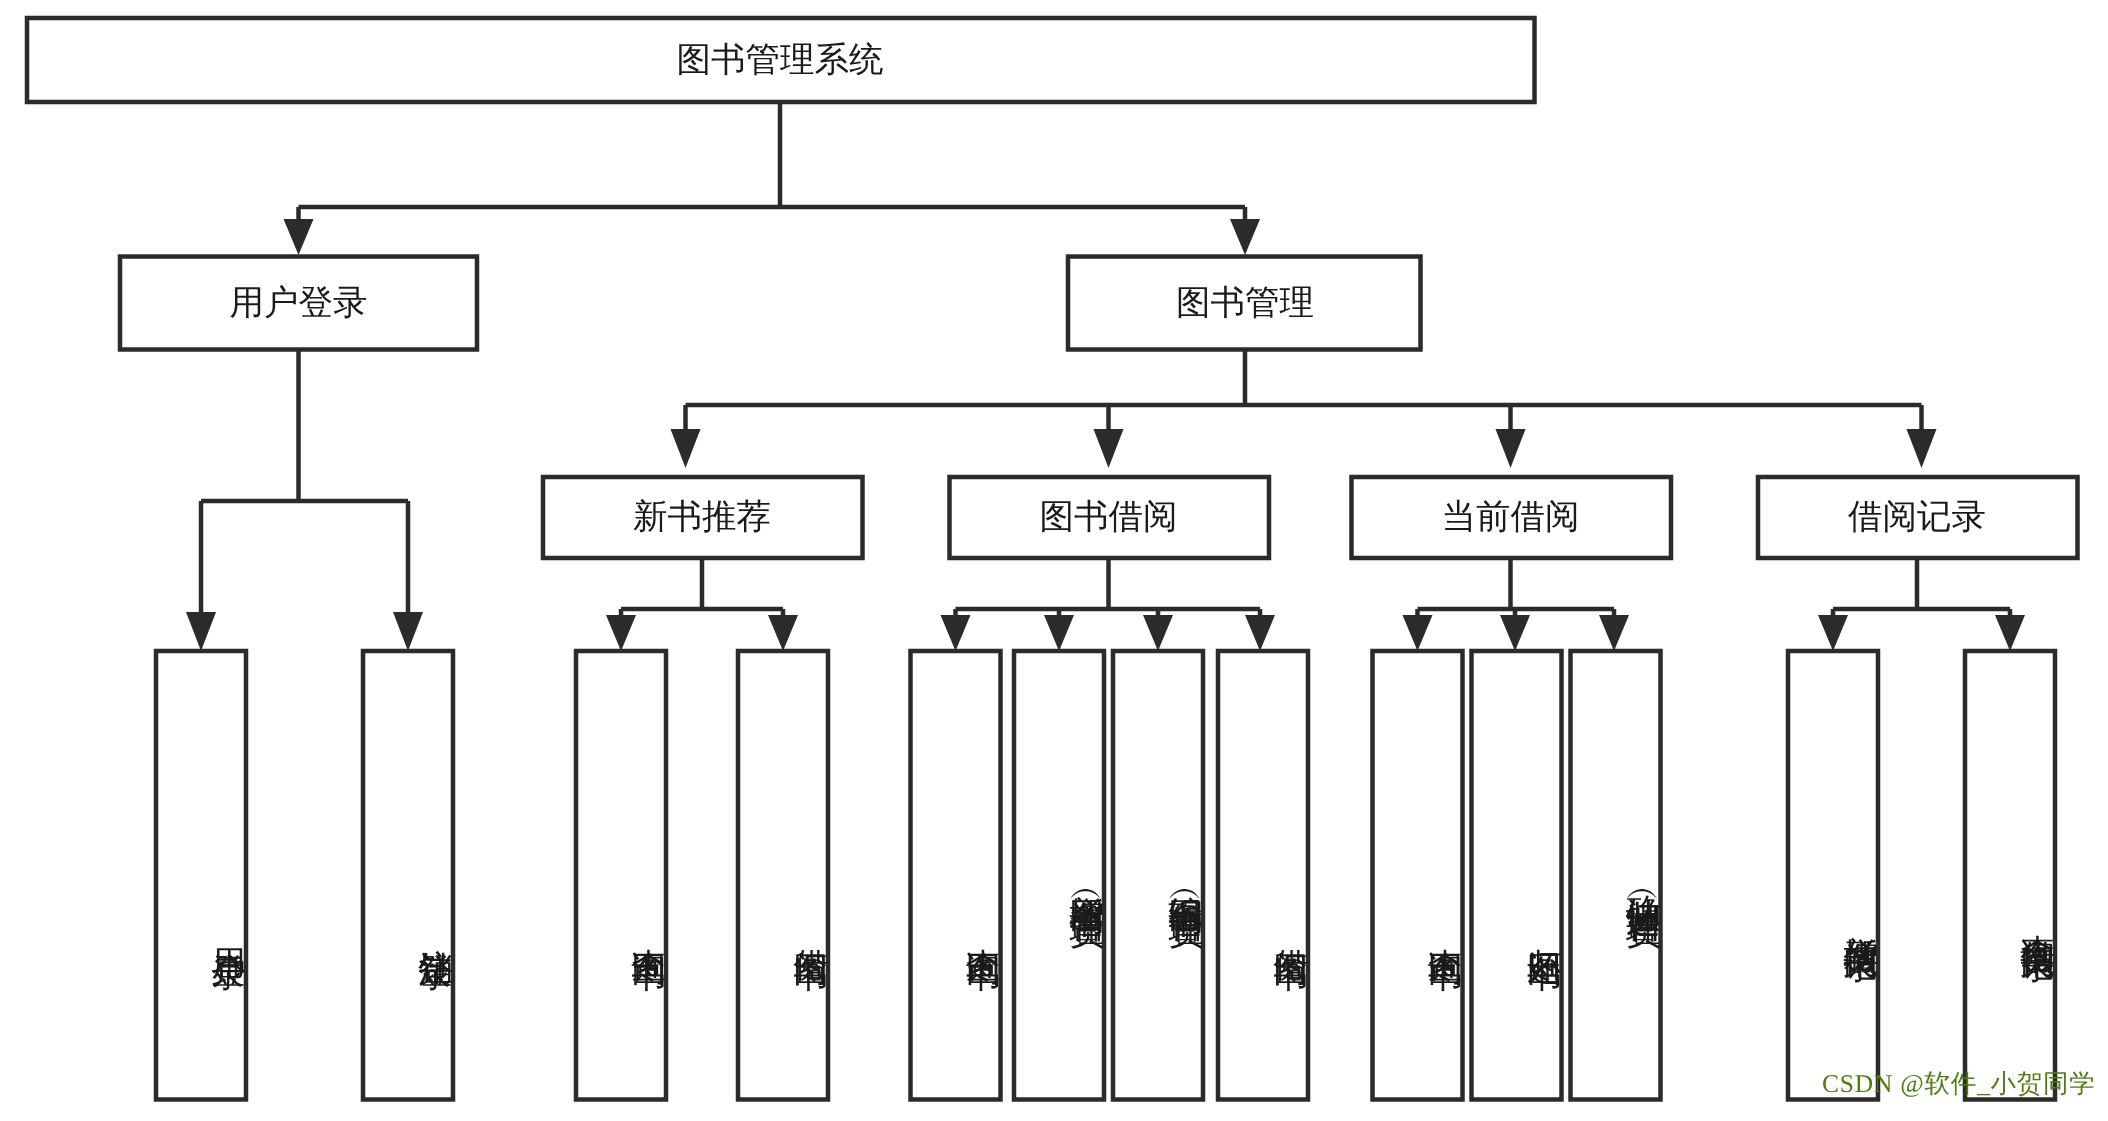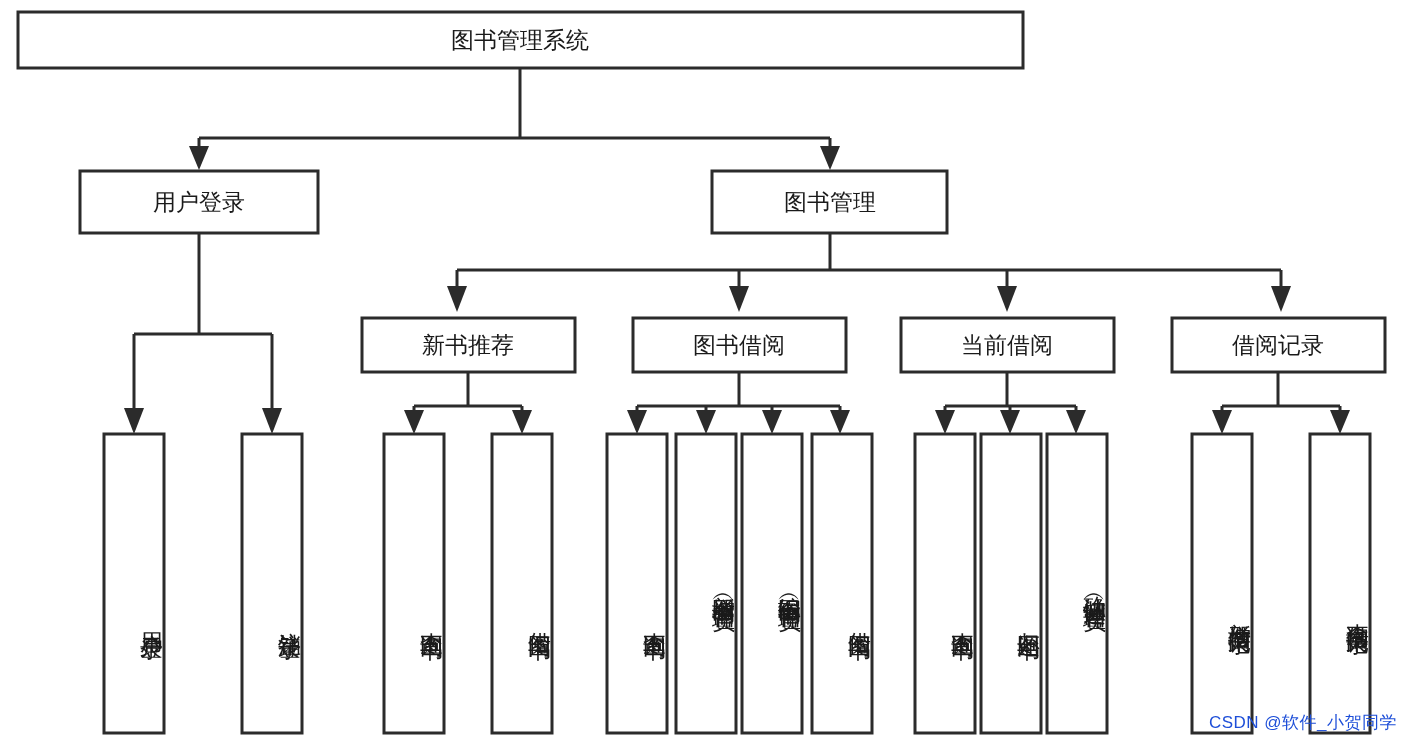--- a/index.html
+++ b/index.html
@@ -62,23 +62,23 @@
     display: flex;
     align-items: flex-start;
     justify-content: center;
     white-space: nowrap;
     pointer-events: none;
   }
   .watermark {
     position: absolute;
     right: 8px;
     bottom: 6px;
-    font-family: Liberation Sans, sans-serif;
+    font-family: Liberation Serif, serif;
     font-size: 17px;
-    color: #1d4ed8;
+    color: #4d7c0f;
     white-space: nowrap;
     letter-spacing: 0.5px;
   }
 </style>
 </head>
 <body>
 
 <div id="diagram-root">
 
   <svg class="diagram-svg" viewBox="0 0 1405 747" xmlns="http://www.w3.org/2000/svg">

